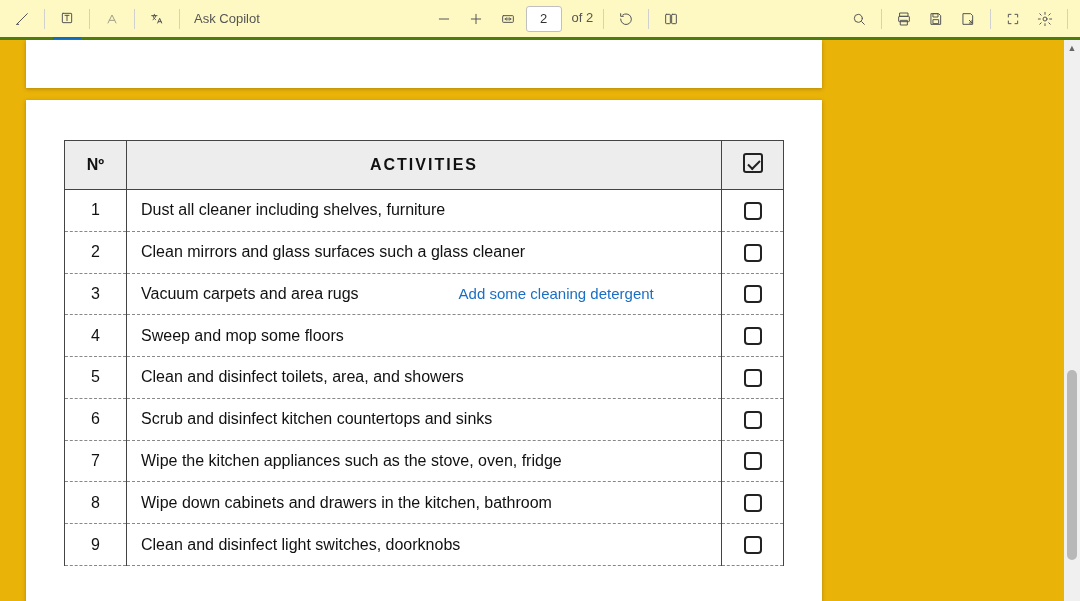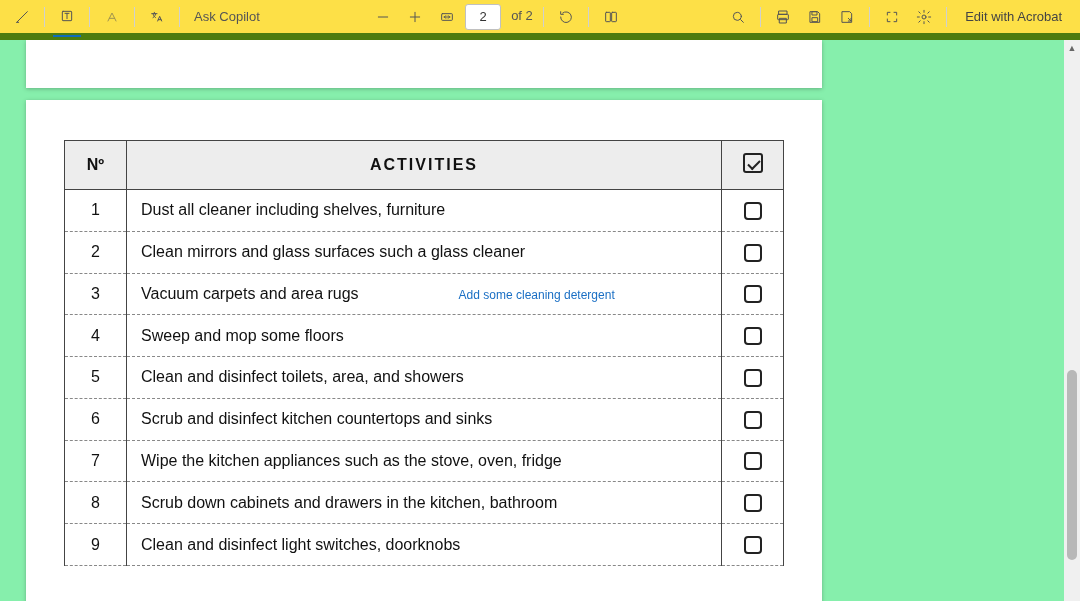--- a/index.html
+++ b/index.html
@@ -7,22 +7,22 @@
     font-family: "Segoe UI", -apple-system, Arial, sans-serif;
     background: #e5e5e5;
     width: 1080px;
     height: 601px;
     overflow: hidden;
     position: relative;
   }
   
   .toolbar {
     height: 40px;
-    background: #fde047;
-    border-bottom: 7px solid #4d7c0f;
+    background: #fef9c3;
+    border-bottom: 3px solid #4d7c0f;
     display: flex;
     align-items: center;
     padding: 0 8px;
     gap: 4px;
     font-size: 13px;
     color: #444;
   }
   .tb-btn {
     display: flex;
     align-items: center;
@@ -69,21 +69,21 @@
     height:28px;
     display:flex;
     align-items:center;
     white-space:nowrap;
   }
   
   .doc-area {
     position: absolute;
     top: 40px; left: 0; right: 0; bottom: 0;
     overflow: hidden;
-    background: #86efac;
+    background: #eab308;
   }
   .page {
     position: absolute;
     background: #fff;
     box-shadow: 0 1px 4px rgba(0,0,0,0.25);
   }
   .page-top {
     left: 26px;
     width: 796px;
     top: 0;
@@ -142,21 +142,21 @@
   }
   .checkbox-sq {
     display:inline-block;
     width:18px; height:18px;
     border:2px solid #222;
     border-radius:4px;
     vertical-align:middle;
   }
   .annotation {
     color: #1a6fc4;
-    font-size:12px;
+    font-size:15px;
     margin-left: 100px;
   }
   
   .hdr-check {
     display:inline-block;
     width:20px;height:20px;
     border:2px solid #222;
     border-radius:3px;
     position:relative;
   }
@@ -299,21 +299,20 @@
         <path d="M9 5H5v4M15 5h4v4M9 19H5v-4M15 19h4v-4"></path>
       </svg>
   </div>
   <div class="tb-btn">
     <svg class="ic" viewBox="0 0 24 24">
         <circle cx="12" cy="12" r="3"></circle>
         <path d="M12 2v3M12 19v3M4.2 4.2l2.1 2.1M17.7 17.7l2.1 2.1M2 12h3M19 12h3M4.2 19.8l2.1-2.1M17.7 6.3l2.1-2.1"></path>
       </svg>
   </div>
   <div class="tb-sep"></div>
-  <div class="edit-acrobat">Edit with Acrobat</div>
 </div>
 
 <div class="doc-area">
   <div class="page page-top"></div>
   <div class="page page-main">
     <table class="activities">
       <thead>
         <tr>
           <th class="col-no">Nº</th>
           <th>ACTIVITIES</th>
@@ -351,21 +350,21 @@
             <td class="act-cell">Scrub and disinfect kitchen countertops and sinks</td>
             <td class="chk-cell"><span class="checkbox-sq"></span></td>
           </tr>
           <tr>
             <td class="no-cell">7</td>
             <td class="act-cell">Wipe the kitchen appliances such as the stove, oven, fridge</td>
             <td class="chk-cell"><span class="checkbox-sq"></span></td>
           </tr>
           <tr>
             <td class="no-cell">8</td>
-            <td class="act-cell">Scrub down cabinets and drawers in the kitchen, bathroom</td>
+            <td class="act-cell">Wipe down cabinets and drawers in the kitchen, bathroom</td>
             <td class="chk-cell"><span class="checkbox-sq"></span></td>
           </tr>
           <tr>
             <td class="no-cell">9</td>
             <td class="act-cell">Clean and disinfect light switches, doorknobs</td>
             <td class="chk-cell"><span class="checkbox-sq"></span></td>
           </tr>
         </tbody>
     </table>
   </div>

